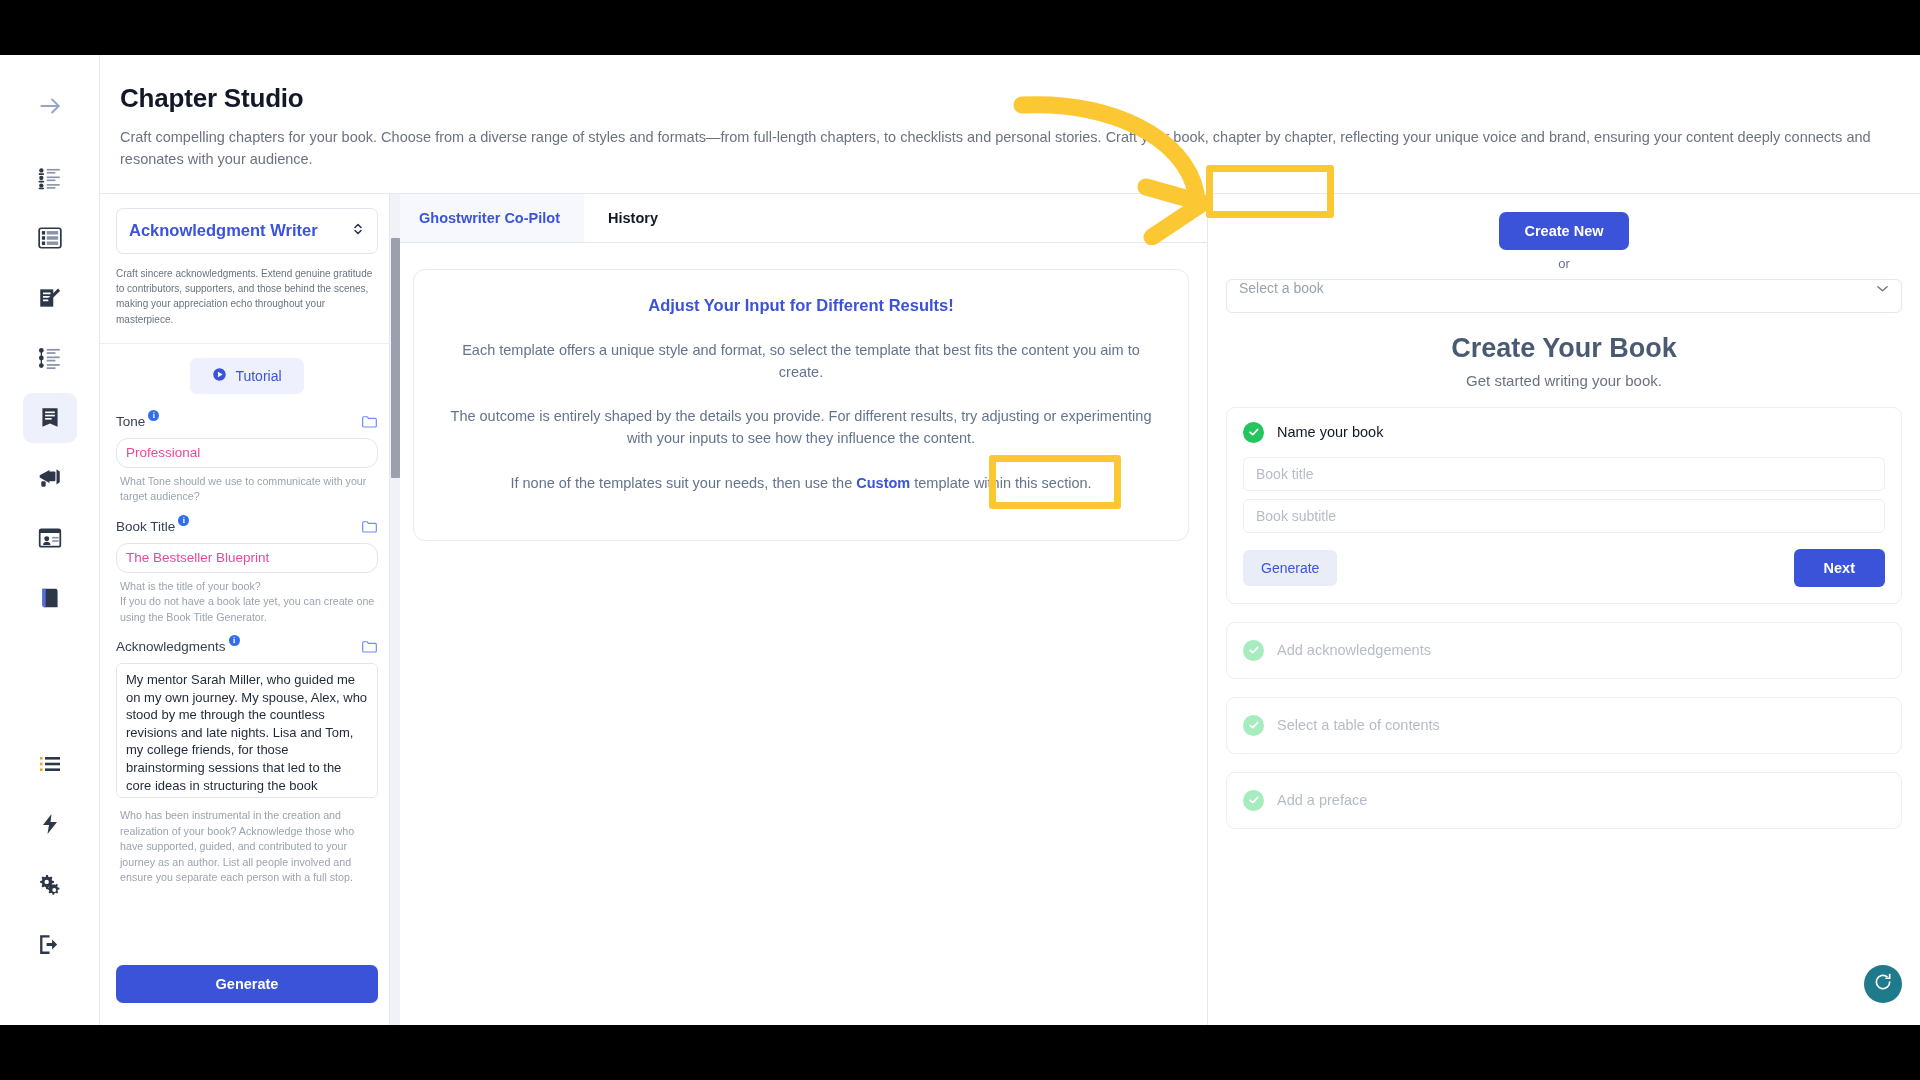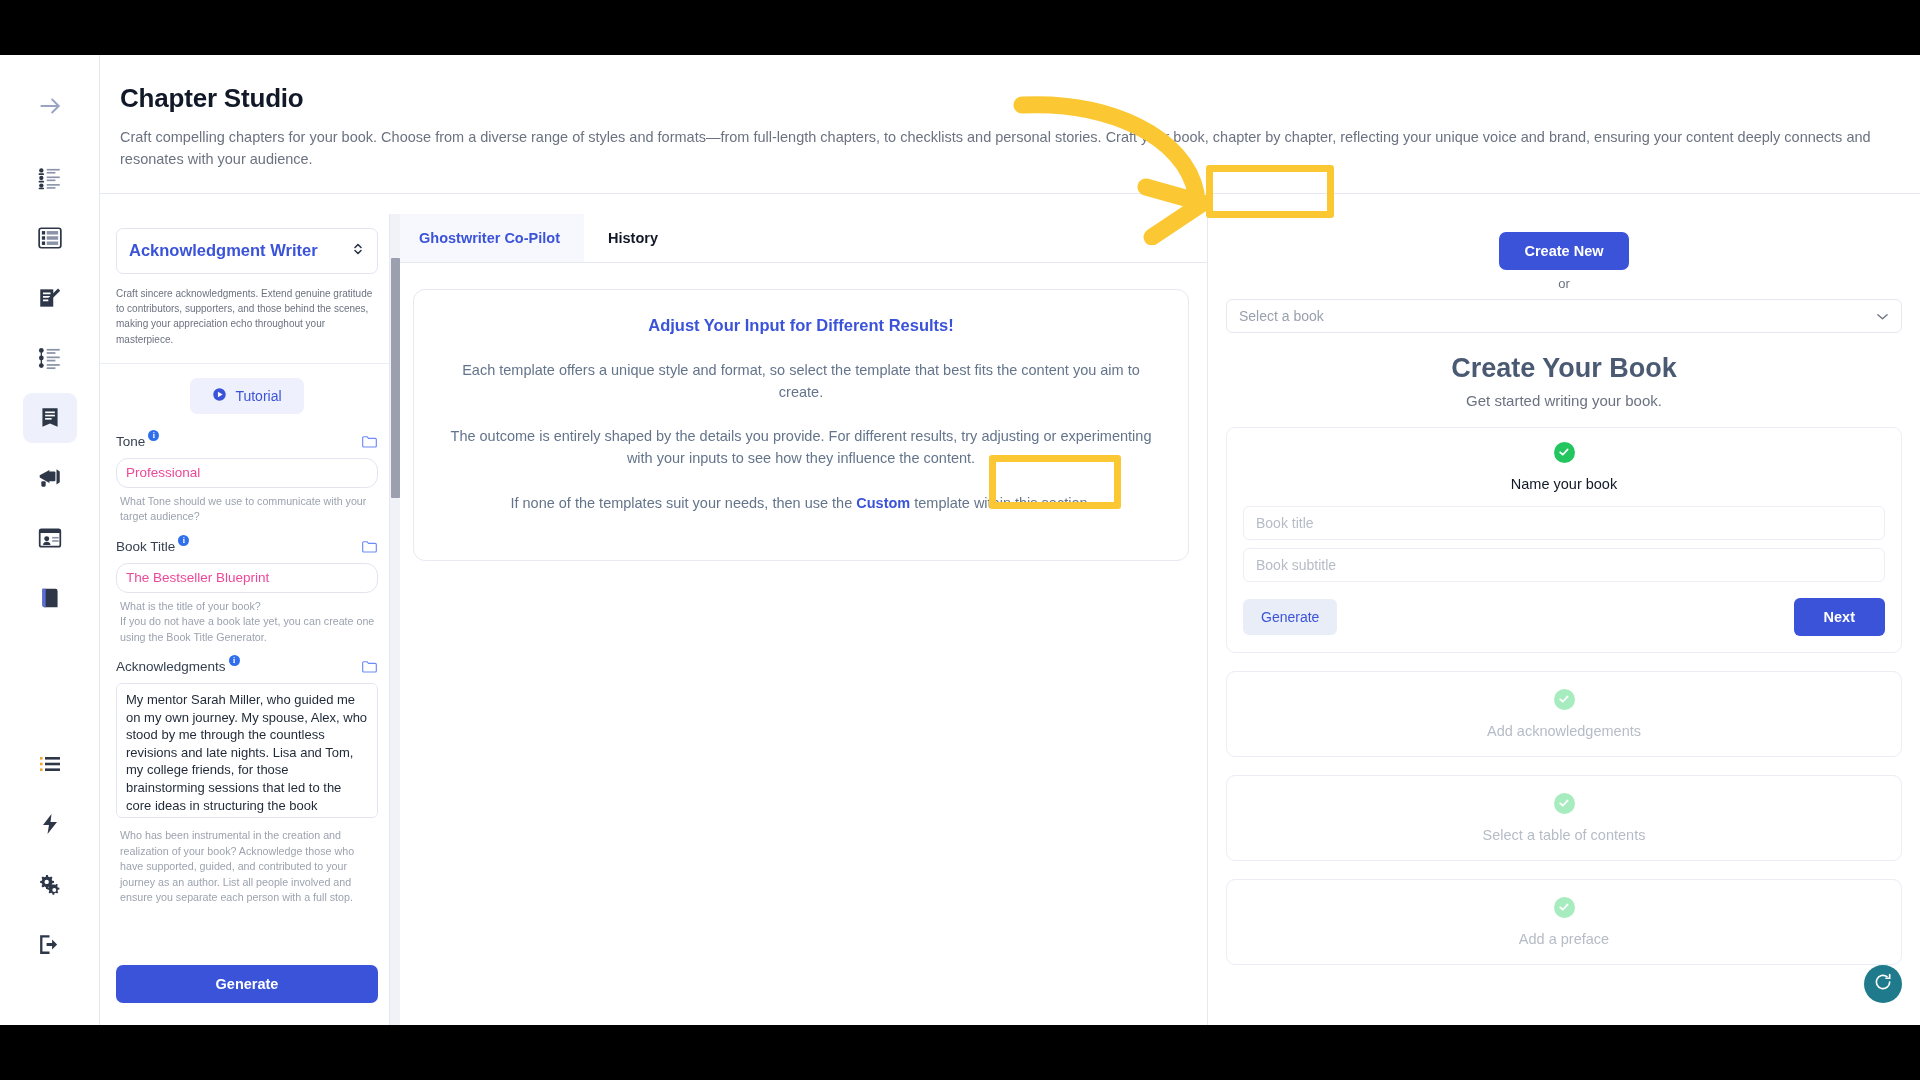--- a/index.html
+++ b/index.html
@@ -36,21 +36,21 @@
     cursor: pointer;
     color: #2d3748;
   }
   .rail-icon.arrow { color: #9aa5c4; margin-bottom: 22px; }
   .rail-icon.active { background: #eef0fb; }
   .rail-icon svg { display: block; }
   .rail-spacer { flex: 0 0 90px; }
   .rail-bottom { margin-top: auto; padding-bottom: 46px; display:flex; flex-direction:column; align-items:center; }
 
   
-  .main { flex: 1; display: flex; flex-direction: column; min-width: 0; gap: 20px; }
+  .main { flex: 1; display: flex; flex-direction: column; min-width: 0; }
 
   .page-header {
     padding: 28px 40px 22px 20px;
     border-bottom: 1px solid #e6e8f0;
     background: #fff;
   }
   .page-title {
     font-size: 26px; font-weight: bold; color: #111827;
     letter-spacing: -0.2px; margin-bottom: 12px;
   }
@@ -166,34 +166,34 @@
   }
   .create-row { display: flex; justify-content: center; }
   .create-btn {
     background: #3b53d9; color: #fff; border: none; border-radius: 7px;
     padding: 11px 26px; font-size: 14.5px; font-weight: bold; cursor: pointer;
     font-family: "Liberation Sans", sans-serif;
   }
   .or-text { text-align: center; font-size: 13px; color: #6b7280; margin: 6px 0 8px; }
   .book-select {
     width: 100%; height: 34px; border: 1px solid #e6e8f0; border-radius: 6px;
-    display: flex; align-items: center; justify-content: space-between;
+    display: flex; align-items: flex-start; justify-content: space-between;
     padding: 0 12px; font-size: 14px; color: #9aa1ae; cursor: pointer; background:#fff;
   }
   .wizard-title {
     text-align: center; font-size: 27px; font-weight: bold;
     color: #4b5a73; margin-top: 20px;
   }
   .wizard-sub { text-align: center; font-size: 15px; color: #6b7280; margin-top: 8px; }
 
   .step-card {
     border: 1px solid #eceef6; border-radius: 9px;
     margin-top: 18px; padding: 14px 16px 16px 16px; background: #fff;
   }
-  .step-head { display: flex; align-items: center; gap: 13px; margin-bottom: 14px; flex-direction: column; }
+  .step-head { display: flex; align-items: center; gap: 13px; margin-bottom: 14px; }
   .check {
     width: 21px; height: 21px; border-radius: 50%;
     background: #22c55e; display: flex; align-items: center; justify-content: center;
     flex: 0 0 21px;
   }
   .check.muted { background: #a7ecbe; }
   .check svg { display:block; }
   .step-label { font-size: 14.5px; color: #111827; }
   .step-label.muted { color: #b6bcc7; }
   .step-input {

